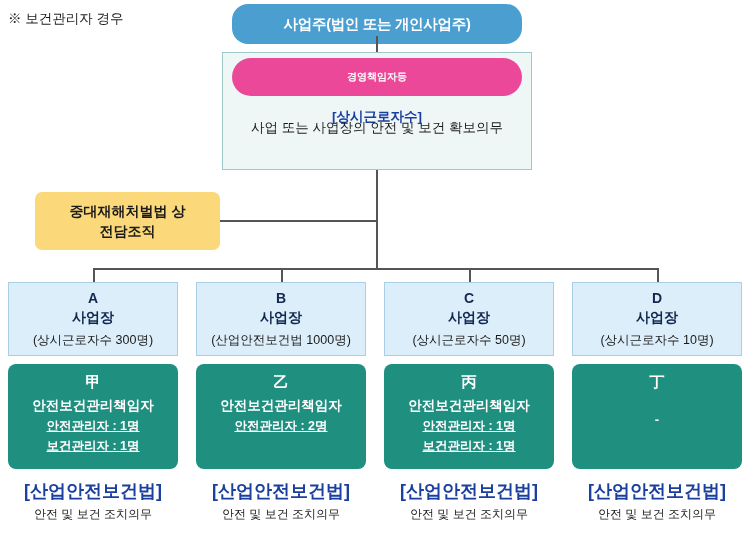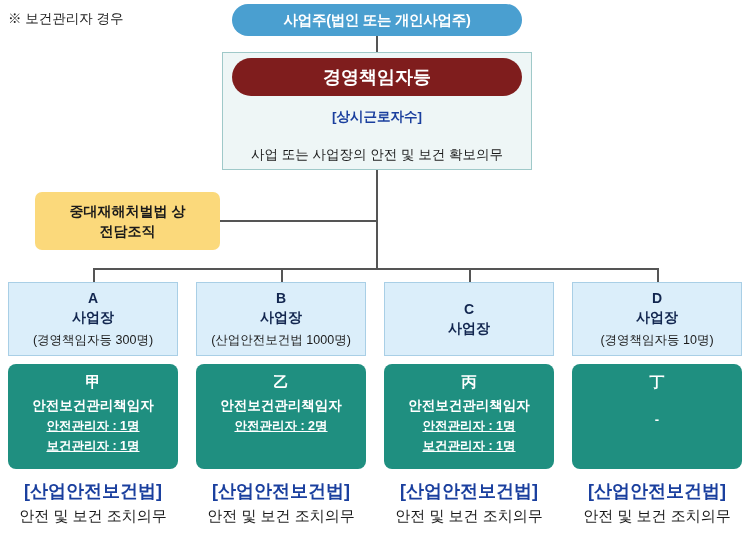--- a/index.html
+++ b/index.html
@@ -26,57 +26,57 @@
   .note {
     left: 8px; top: 10px;
     font-size: 13.5px;
     color: #1a1a1a;
     white-space: nowrap;
   }
 
   
   .employer {
     left: 232px; top: 4px;
-    width: 290px; height: 32px;
+    width: 290px; height: 40px;
     background: #4a9fd0;
     border-radius: 16px;
     color: #ffffff;
     font-size: 14.5px;
     font-weight: bold;
     display: flex; align-items: center; justify-content: center;
     letter-spacing: -0.3px;
   }
 
   
   .mgmt-outer {
     left: 222px; top: 52px;
     width: 310px; height: 118px;
     background: #eef6f6;
     border: 1px solid #9fc9c9;
   }
   .mgmt-head {
     left: 232px; top: 58px;
     width: 290px; height: 38px;
-    background: #7f1d1d;
+    background: #ec4899;
     border-radius: 19px;
     color: #ffffff;
-    font-size: 18px;
+    font-size: 10px;
     font-weight: bold;
     display: flex; align-items: center; justify-content: center;
   }
   .mgmt-law {
     left: 222px; top: 108px;
     width: 310px;
     text-align: center;
     font-size: 13.5px;
     font-weight: bold;
     color: #1a3f9e;
   }
   .mgmt-duty {
-    left: 222px; top: 146px;
+    left: 222px; top: 119px;
     width: 310px;
     text-align: center;
     font-size: 13.5px;
     color: #1a1a1a;
   }
 
   
   .dedicated {
     left: 35px; top: 192px;
     width: 185px; height: 58px;
@@ -150,21 +150,21 @@
 
   .law-box {
     margin-top: 9px;
     width: 170px;
     text-align: center;
   }
   .law-title {
     font-size: 18px; font-weight: bold; color: #1a3f9e; line-height: 1.5;
   }
   .law-duty {
-    font-size: 15px; color: #1a1a1a; line-height: 1.5;
+    font-size: 12px; color: #1a1a1a; line-height: 1.5;
   }
 </style>
 </head>
 <body>
 
 <div class="canvas">
 
   <div class="abs note">※ 보건관리자 경우</div>
 
   <div class="abs employer">사업주(법인 또는 개인사업주)</div>
@@ -189,21 +189,21 @@
 
   <div class="abs line vline" style="left:93px; top:268px; height:15px;"></div>
   <div class="abs line vline" style="left:281px; top:268px; height:15px;"></div>
   <div class="abs line vline" style="left:469px; top:268px; height:15px;"></div>
   <div class="abs line vline" style="left:657px; top:268px; height:15px;"></div>
 
   <div class="col col-a">
     <div class="site-box">
       <div class="site-letter">A</div>
       <div class="site-word">사업장</div>
-      <div class="site-workers">(경영책임자등 300명)</div>
+      <div class="site-workers">(상시근로자수 300명)</div>
     </div>
     <div class="green-box">
       <div class="g-name">甲</div>
       <div class="g-role">안전보건관리책임자</div>
       <div class="g-line">안전관리자 : 1명</div>
       <div class="g-line">보건관리자 : 1명</div>
     </div>
     <div class="law-box">
       <div class="law-title">[산업안전보건법]</div>
       <div class="law-duty">안전 및 보건 조치의무</div>
@@ -224,38 +224,39 @@
     <div class="law-box">
       <div class="law-title">[산업안전보건법]</div>
       <div class="law-duty">안전 및 보건 조치의무</div>
     </div>
   </div>
 
   <div class="col col-c">
     <div class="site-box">
       <div class="site-letter">C</div>
       <div class="site-word">사업장</div>
+      <div class="site-workers">(상시근로자수 50명)</div>
     </div>
     <div class="green-box">
       <div class="g-name">丙</div>
       <div class="g-role">안전보건관리책임자</div>
       <div class="g-line">안전관리자 : 1명</div>
       <div class="g-line">보건관리자 : 1명</div>
     </div>
     <div class="law-box">
       <div class="law-title">[산업안전보건법]</div>
       <div class="law-duty">안전 및 보건 조치의무</div>
     </div>
   </div>
 
   <div class="col col-d">
     <div class="site-box">
       <div class="site-letter">D</div>
       <div class="site-word">사업장</div>
-      <div class="site-workers">(경영책임자등 10명)</div>
+      <div class="site-workers">(상시근로자수 10명)</div>
     </div>
     <div class="green-box tall-d">
       <div class="g-name">丁</div>
       <div class="g-dash">-</div>
     </div>
     <div class="law-box">
       <div class="law-title">[산업안전보건법]</div>
       <div class="law-duty">안전 및 보건 조치의무</div>
     </div>
   </div>

